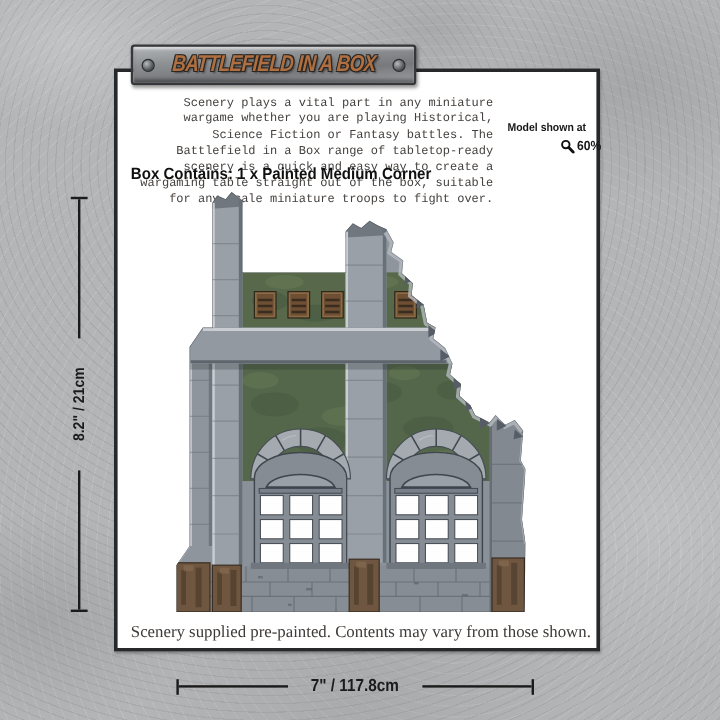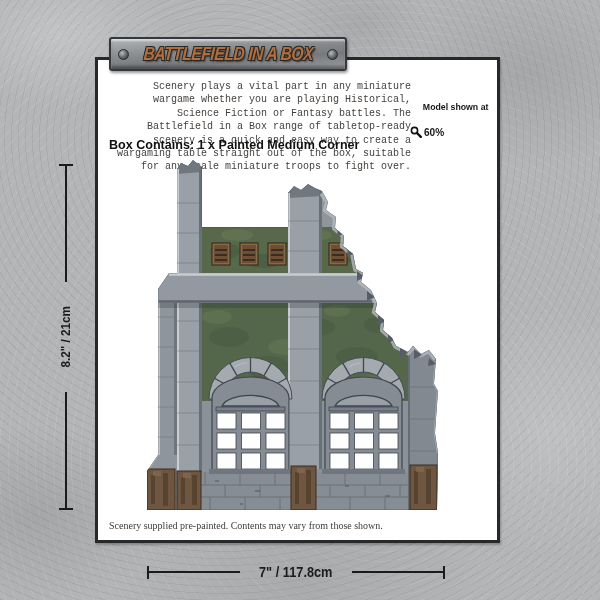--- a/index.html
+++ b/index.html
@@ -29,25 +29,25 @@
     transform:scaleX(.82) skewX(-5deg);transform-origin:50% 50%;color:#b06f41;
     text-shadow:-1px -1px 0 #2b2824,1px -1px 0 #2b2824,-1px 1px 0 #2b2824,1px 1px 0 #2b2824,2px 2px 2px rgba(0,0,0,.5);}
   .rivet{position:absolute;top:50%;width:11px;height:11px;margin-top:-5.5px;border-radius:50%;
     background:radial-gradient(circle at 35% 35%, #b8bbbe, #595c5f 60%, #2f3133);border:1px solid #2a2c2e;box-sizing:border-box;}
   .rivet.left{left:7px;} .rivet.right{right:7px;}
   
   .intro{left:109px;top:80px;width:302px;font-family:Liberation Mono, monospace;font-size:10px;
     line-height:13.4px;color:#433f3c;text-align:right;}
   .model-note{left:410px;top:96px;width:92px;text-align:center;color:#161616;}
   .model-note .lbl{font-weight:bold;font-size:9.5px;display:inline-block;transform:scaleX(.92);white-space:nowrap;}
-  .model-note .val-row{margin-top:12px;display:flex;align-items:center;justify-content:flex-start;gap:1px;}
+  .model-note .val-row{margin-top:2px;display:flex;align-items:center;justify-content:flex-end;gap:1px;}
   .model-note .val{font-weight:bold;font-size:11px;transform:scaleX(.92);}
   .contains{left:109px;top:137px;font-weight:bold;font-size:13.5px;color:#101010;white-space:nowrap;
     transform:scaleX(.93);transform-origin:0 50%;}
-  .disclaimer{left:109px;top:520px;font-family:"Liberation Serif",serif;font-size:10px;color:#3e3a37;}
+  .disclaimer{left:109px;top:520px;font-family:"Liberation Serif",serif;font-size:14px;color:#3e3a37;}
   
   .dim{background:#1b1b1b;}
   .dim-label{font-weight:bold;color:#1b1b1b;white-space:nowrap;text-align:center;}
   .vlabel{left:6px;top:325px;width:120px;height:24px;line-height:24px;transform:rotate(-90deg);font-size:13px;}
   .vlabel span{display:inline-block;transform:scaleX(.9);}
   .hlabel{left:240px;top:562px;width:112px;height:20px;line-height:20px;font-size:14.5px;}
   .hlabel span{display:inline-block;transform:scaleX(.88);}
   .photo{left:145px;top:155px;}
 </style>
 </head>

